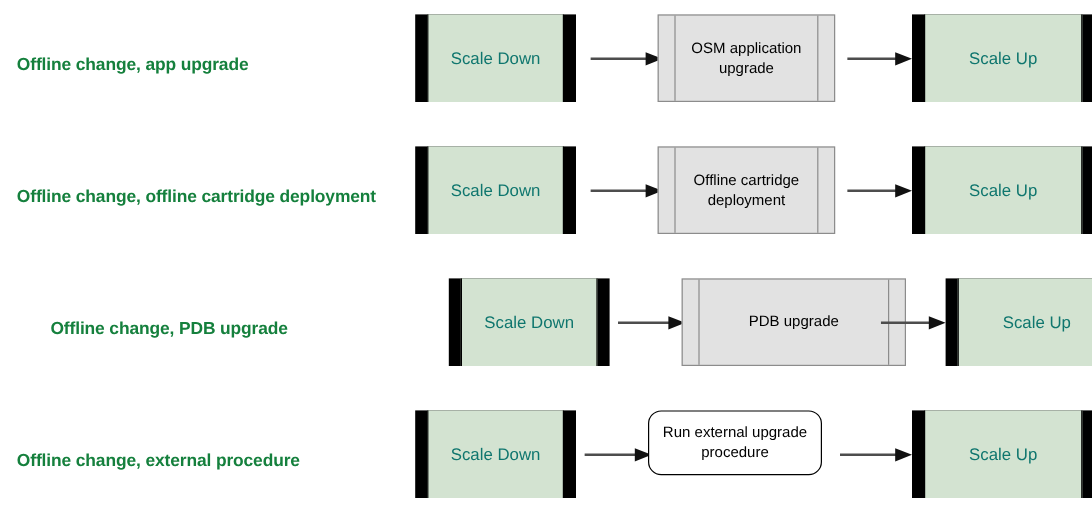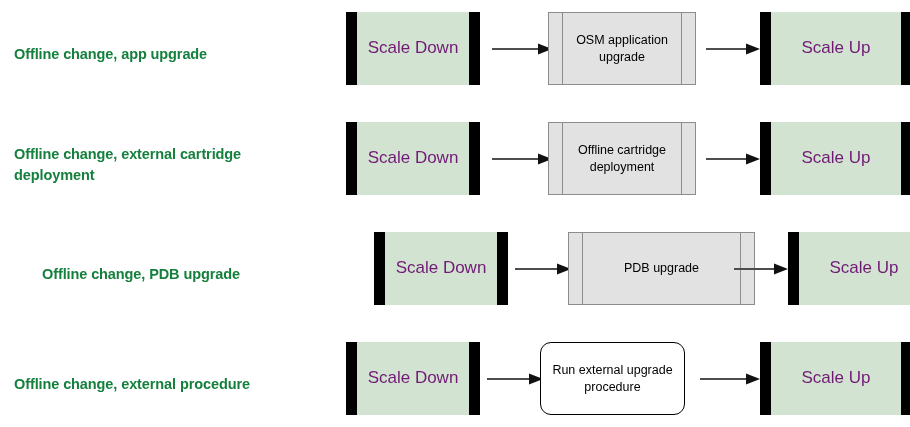--- a/index.html
+++ b/index.html
@@ -65,23 +65,23 @@
     left: 10px;
     right: 10px;
     background: #d3e3d1;
     border: 1px solid #000000;
     border-top: none;
     border-bottom: none;
     display: flex;
     align-items: center;
     justify-content: center;
     text-align: center;
-    font-size: 17px;
+    font-size: 14px;
     line-height: 1.3;
-    color: #701a75;
+    color: #0f766e;
   }
 
   .scale-down { left: 346px; width: 134px; }
   .scale-up   { left: 760px; width: 152px; }
 
   
   .proc-grey {
     position: absolute;
     top: 12px;
     height: 73px;
@@ -108,21 +108,21 @@
     text-align: center;
     font-size: 12.5px;
     line-height: 1.35;
     color: #000000;
   }
 
   
   .proc-round {
     position: absolute;
     top: 12px;
-    height: 73px;
+    height: 54px;
     background: #ffffff;
     border: 1px solid #000000;
     border-radius: 11px;
     box-sizing: border-box;
     display: flex;
     align-items: center;
     justify-content: center;
     text-align: center;
     font-size: 12.5px;
     line-height: 1.35;
@@ -170,21 +170,21 @@
       </svg>
     </div>
 
     <div class="proc-green scale-up">
       <div class="inner">Scale Up</div>
     </div>
   </div>
 
   <div class="row row-1">
 
-    <div class="row-label">Offline change, external cartridge deployment</div>
+    <div class="row-label">Offline change, offline cartridge deployment</div>
 
     <div class="proc-green scale-down">
       <div class="inner">Scale Down</div>
     </div>
 
     <div class="arrow" style="left:492px; width:62px;">
       <svg width="62" height="16" viewBox="0 0 62 16">
         <line x1="0" y1="8" x2="48" y2="8" stroke="#4d4d4d" stroke-width="2.2"></line>
         <polygon points="46,2.5 60,8 46,13.5" fill="#111111"></polygon>
       </svg>

